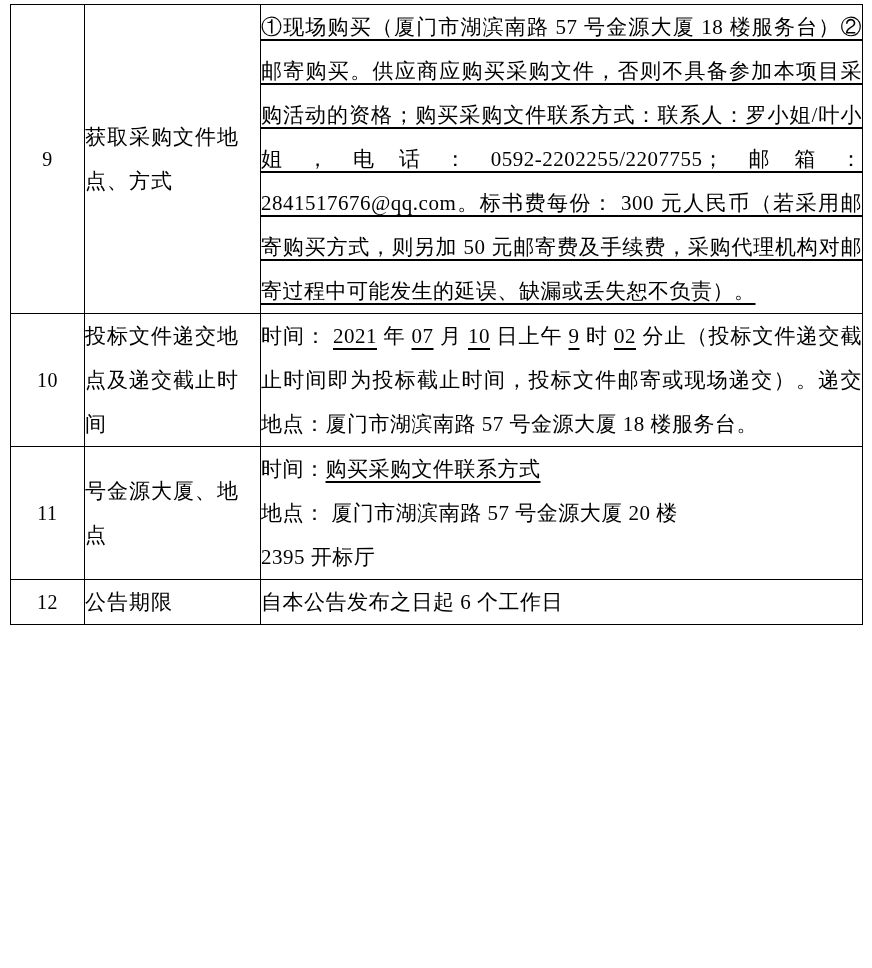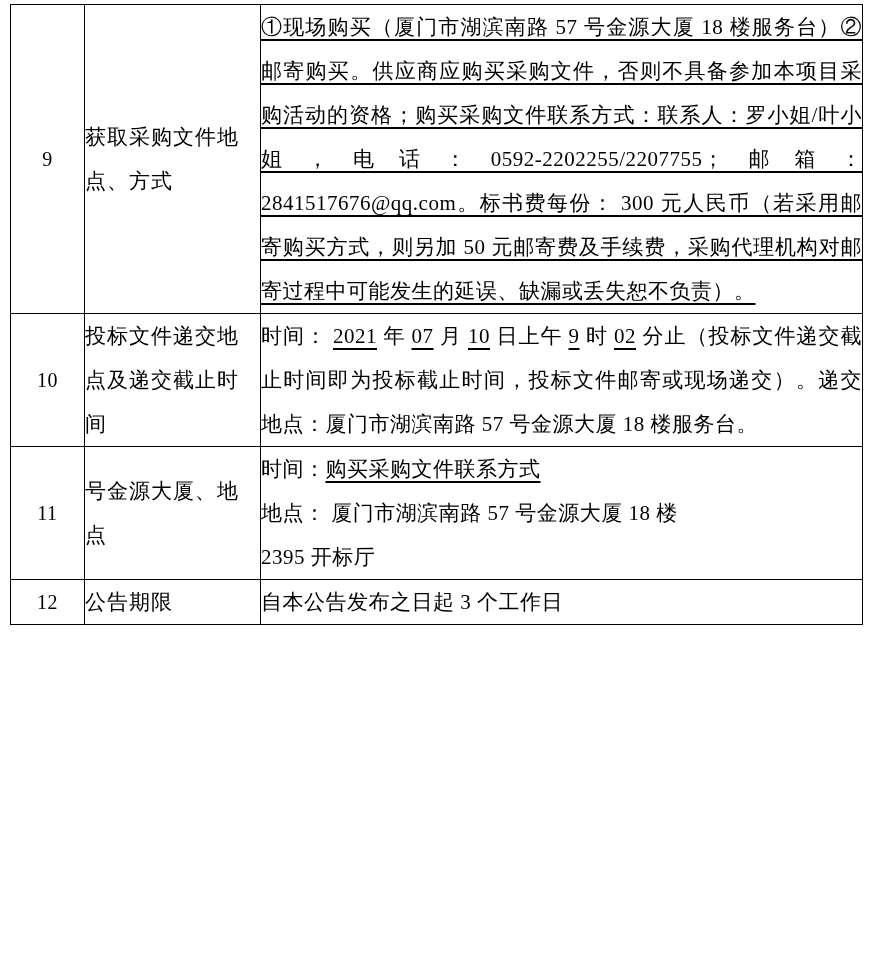--- a/index.html
+++ b/index.html
@@ -93,24 +93,24 @@
         <td class="cell-label">投标文件递交地点及递交截止时间</td>
         <td class="cell-content just">
           <span>时间：</span><span class="blank-u">2021</span><span>年</span><span class="blank-u">07</span><span>月</span><span class="blank-u">10</span><span>日上午</span><span class="blank-u">9</span><span>时</span><span class="blank-u">02</span><span>分</span><span>止（投标文件递交截止时间即为投标截止时间，投标文件邮寄或现场递交）。递交地点：厦门市湖滨南路 57 号金源大厦 18 楼服务台。</span>
         </td>
       </tr>
       <tr>
         <td class="cell-num">11</td>
         <td class="cell-label">号金源大厦、地点</td>
         <td class="cell-content">
           <span class="content-line"><span>时间：</span><span class="u">购买采购文件联系方式</span></span>
-          <span class="content-line">地点： 厦门市湖滨南路 57 号金源大厦 18 楼</span>
+          <span class="content-line">地点： 厦门市湖滨南路 57 号金源大厦 20 楼</span>
           <span class="content-line">2395 开标厅</span>
         </td>
       </tr>
       <tr>
         <td class="cell-num">12</td>
         <td class="cell-label">公告期限</td>
-        <td class="cell-content">自本公告发布之日起 3 个工作日</td>
+        <td class="cell-content">自本公告发布之日起 6 个工作日</td>
       </tr>
     </tbody>
   </table>
 </div>
 
 </body></html>

